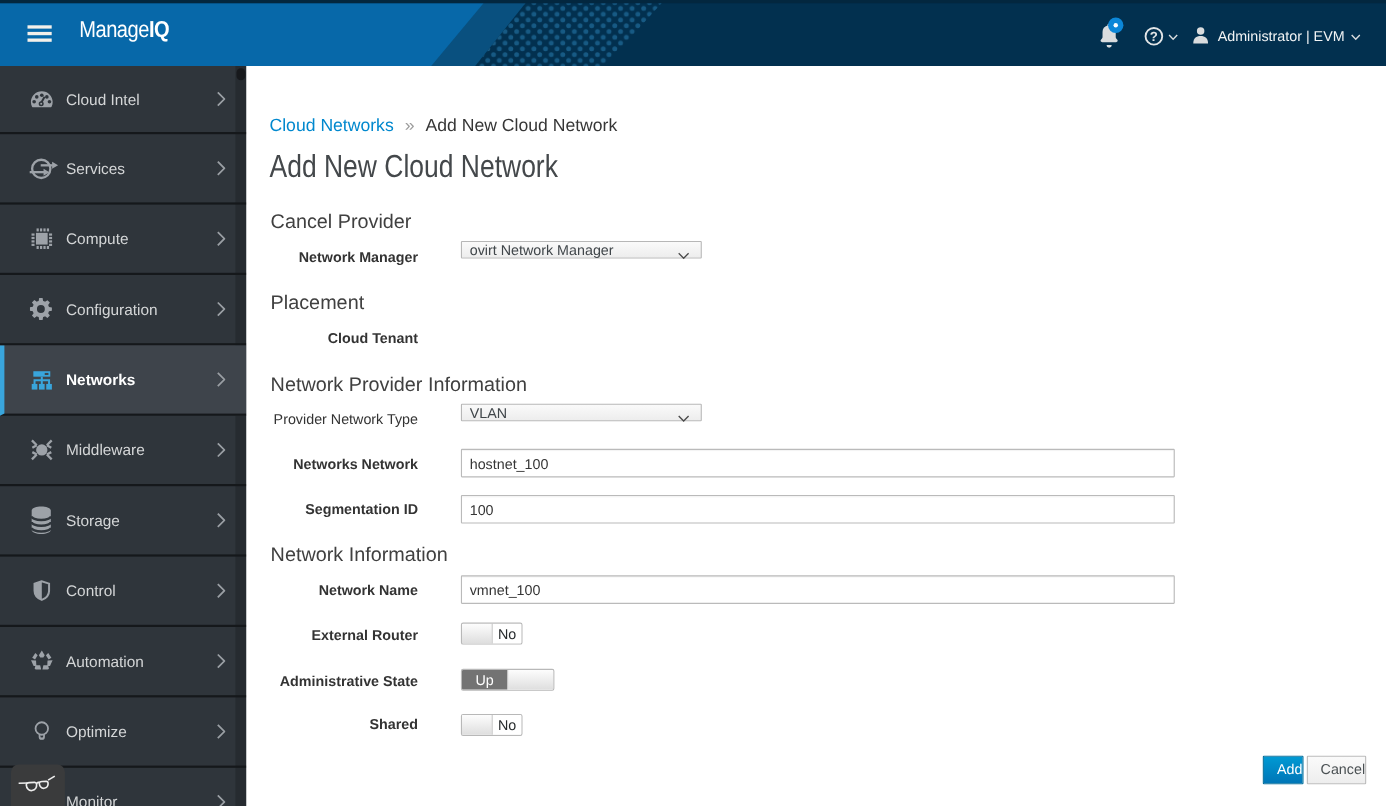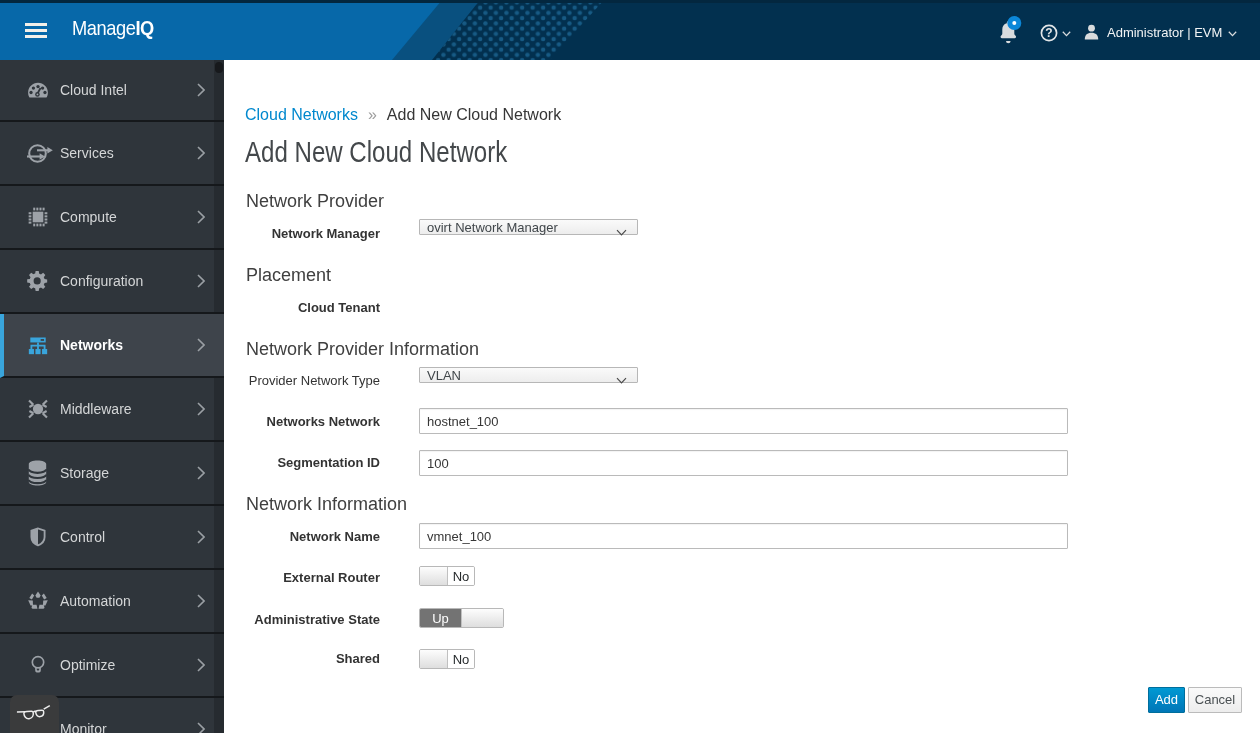--- a/index.html
+++ b/index.html
@@ -48,21 +48,21 @@
   box-shadow:inset 0 1px 1px rgba(0,0,0,0.05); }
 
 
 .switch { position:absolute; left:195px; height:20px; border:1px solid #b8b8b8; border-radius:2px; overflow:hidden; display:flex; }
 .sw-knob { background:linear-gradient(to bottom,#fdfdfd,#dedede); border-right:1px solid #c0c0c0; }
 .sw-knob.r { border-right:none; border-left:1px solid #c0c0c0; }
 .sw-lab { background:#fff; color:#272b2d; font-size:13px; display:flex; align-items:center; justify-content:center; }
 .sw-on { background:#737373; color:#fff; font-size:13px; display:flex; align-items:center; justify-content:center; }
 
 .btns { position:absolute; }
-.btn { display:inline-block; height:26px; font-size:13px; line-height:24px; text-align:center; border-radius:1px; }
+.btn { display:inline-block; height:26px; font-size:13px; line-height:24px; text-align:right; border-radius:1px; }
 .btn-add { width:37px; background:linear-gradient(to bottom,#0099d3,#0076b7); border:1px solid #006e9c; color:#fff; }
 .btn-cancel { width:54px; background:linear-gradient(to bottom,#fafafa,#ededed); border:1px solid #bbb; color:#4a5053; margin-left:3px; }
 </style>
 </head>
 <body>
 
 <div class="masthead">
   <svg class="bg" width="1260" height="60" viewBox="0 0 1260 60">
     <defs>
       <pattern id="dots" width="10.5" height="10.5" patternUnits="userSpaceOnUse">
@@ -299,21 +299,21 @@
     <path d="M18.6 11.2 c.8-1 2.2-.9 2.9 .1"></path>
     <path d="M22.3 10.3 c-.85 0-1.3 .45-1.45 1.3 c-.3 2.3 .8 5 3.4 5.2 c2.6 .25 4.2-1.7 4.5-4 c.1-1-.3-1.55-1.3-1.75 l-3.7-.65 c-.6-.1-1-.1-1.45-.1 Z"></path>
     <path d="M29.3 10.3 L36 8"></path>
   </g>
 </svg></div>
 </div>
 
 <div class="content">
   <div class="crumbs"><a>Cloud Networks</a><span class="sep">»</span>Add New Cloud Network</div>
   <h1>Add New Cloud Network</h1>
-  <div class="sect" style="top:131px">Network Provider</div>
+  <div class="sect" style="top:131px">Cancel Provider</div>
   <div class="flabel" style="top:166px;">Network Manager</div>
   <div class="sel" style="top:159px;">ovirt Network Manager<svg class="car" width="11" height="7" viewBox="0 0 11 7">
         <path d="M1 1.2 L5.5 5.8 L10 1.2" fill="none" stroke="#4a4a4a" stroke-width="1.2"></path>
       </svg></div>
   <div class="sect" style="top:205px">Placement</div>
   <div class="flabel" style="top:240px;">Cloud Tenant</div>
   <div class="sect" style="top:279px">Network Provider Information</div>
   <div class="flabel norm" style="top:313px;">Provider Network Type</div>
   <div class="sel" style="top:307px;">VLAN<svg class="car" width="11" height="7" viewBox="0 0 11 7">
         <path d="M1 1.2 L5.5 5.8 L10 1.2" fill="none" stroke="#4a4a4a" stroke-width="1.2"></path>

